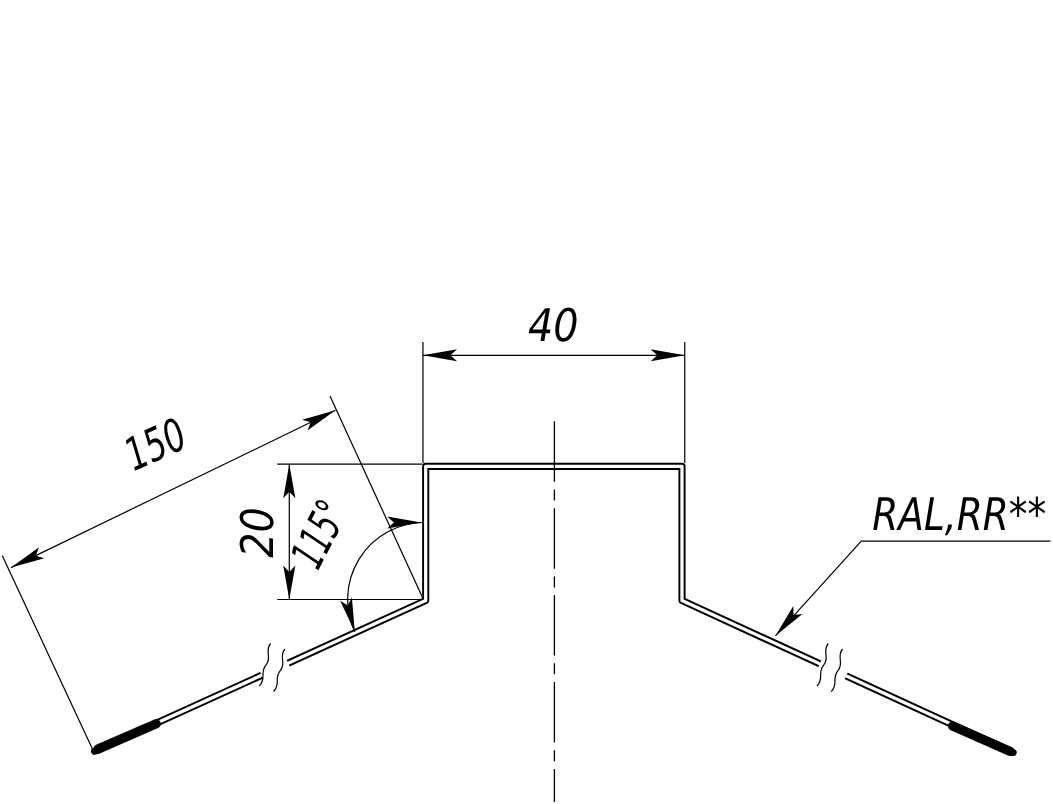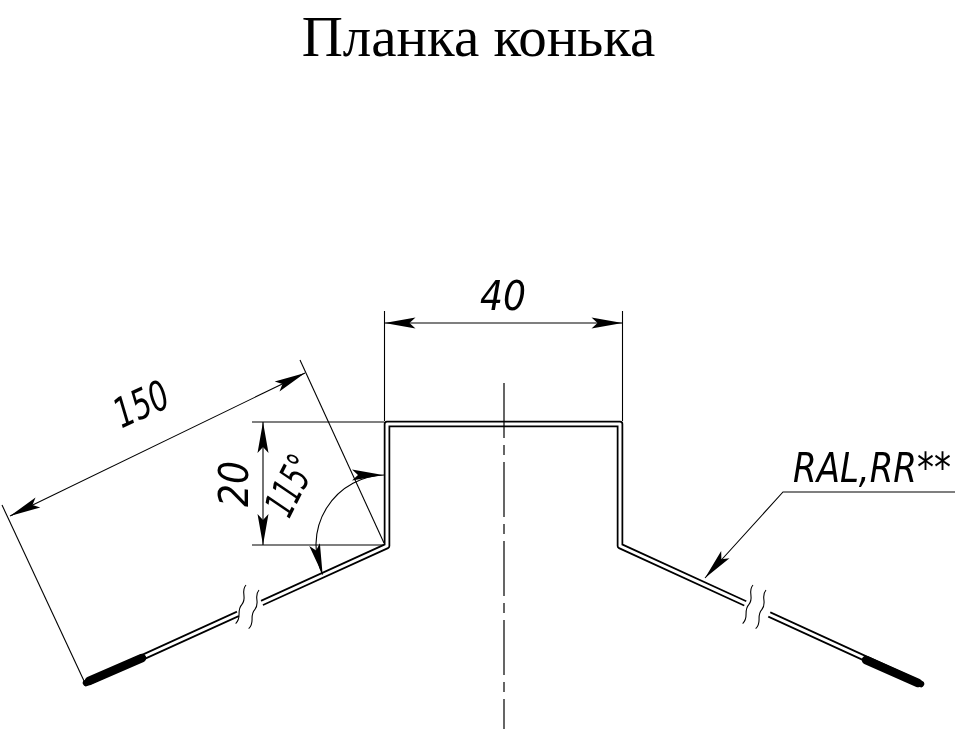--- a/index.html
+++ b/index.html
@@ -33,21 +33,20 @@
     font-size:41px;
   }
   .centerline{stroke:#000;stroke-width:1.2;stroke-dasharray:55 7 10 7;}
 </style>
 </head>
 <body>
 
 <div id="stage">
 
   <div class="title">
-    <div>Планка конька</div>
   </div>
 
   <svg width="957" height="731" viewBox="0 0 957 731">
 
     <g>
       <path class="profile-main" d="M 86,683 L 387,546 L 387,424 L 620,424 L 620,546 L 921,684"></path>
       <path class="profile-gap" d="M 86,683 L 387,546 L 387,424 L 620,424 L 620,546 L 921,684"></path>
 
       <line class="hem" x1="89" y1="681" x2="142" y2="658"></line>
       <line class="hem" x1="866" y1="660" x2="918" y2="683"></line>

